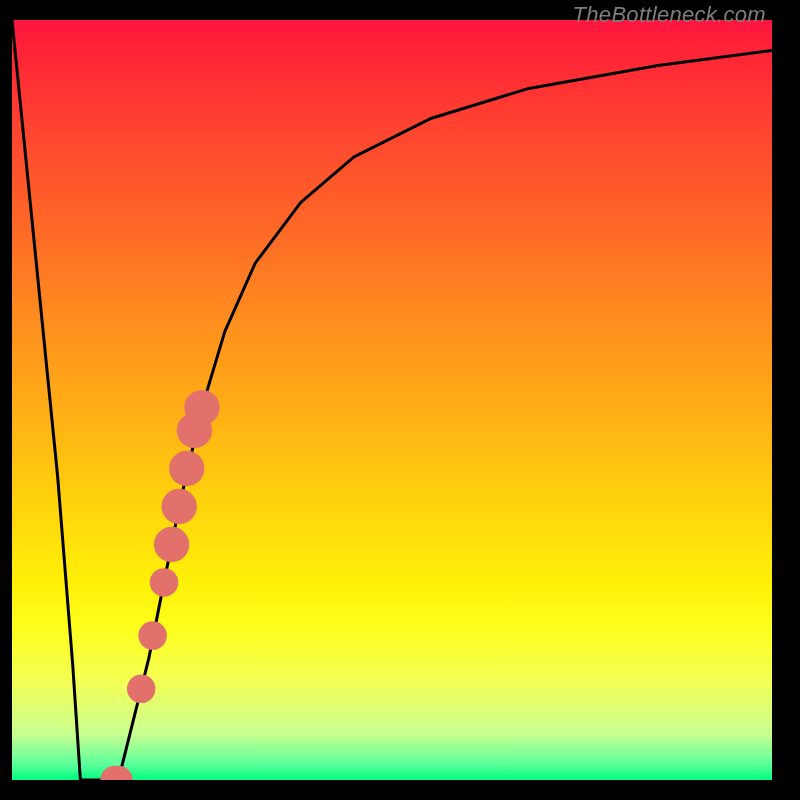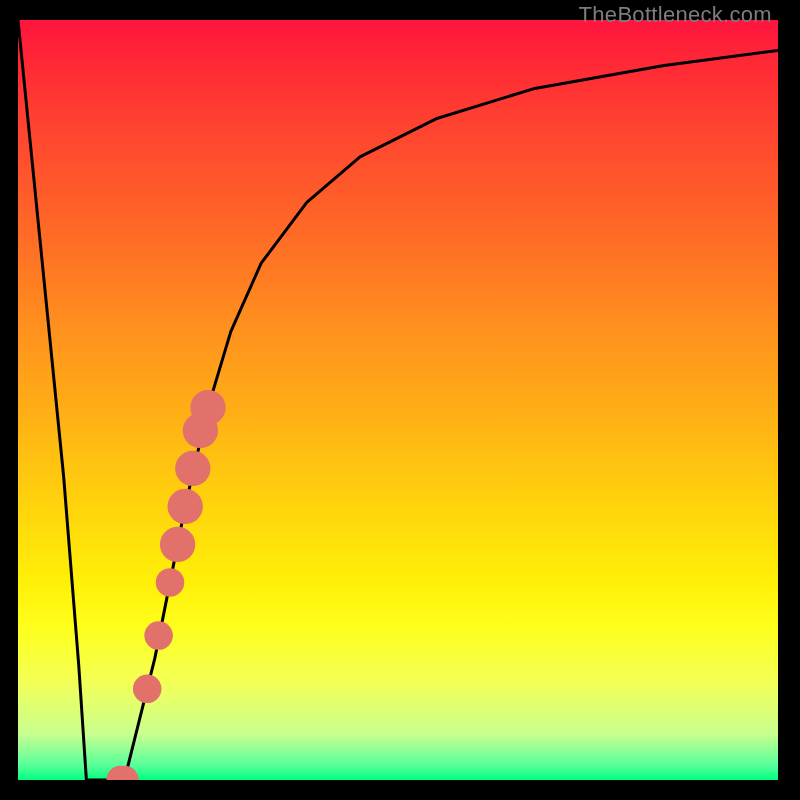--- a/index.html
+++ b/index.html
@@ -11,39 +11,40 @@
     background: #000;
   }
   .frame {
     position: absolute;
     left: 0; top: 0;
     width: 800px; height: 800px;
     background: #000;
   }
   .plot-area {
     position: absolute;
-    left: 18px;
+    left: 12px;
     top: 20px;
     width: 760px;
     height: 760px;
     background: linear-gradient(to bottom,
       #ff1440 0%,
       #ff2038 3%,
       #ff4330 14%,
       #ff6a26 28%,
       #ff8f1e 40%,
       #ffb015 52%,
       #ffd40c 64%,
       #fff008 74%,
       #feff1c 80%,
       #f4ff55 87%,
       #c7ff90 94%,
       #5aff9a 98%,
       #00ff80 100%
     );
+    font-style: italic;
   }
   .watermark {
     position: absolute;
     top: -18px;
     right: 6px;
     font-family: Arial, Helvetica, sans-serif;
     font-size: 22px;
     color: #7d7d7d;
     letter-spacing: 0.3px;
   }

